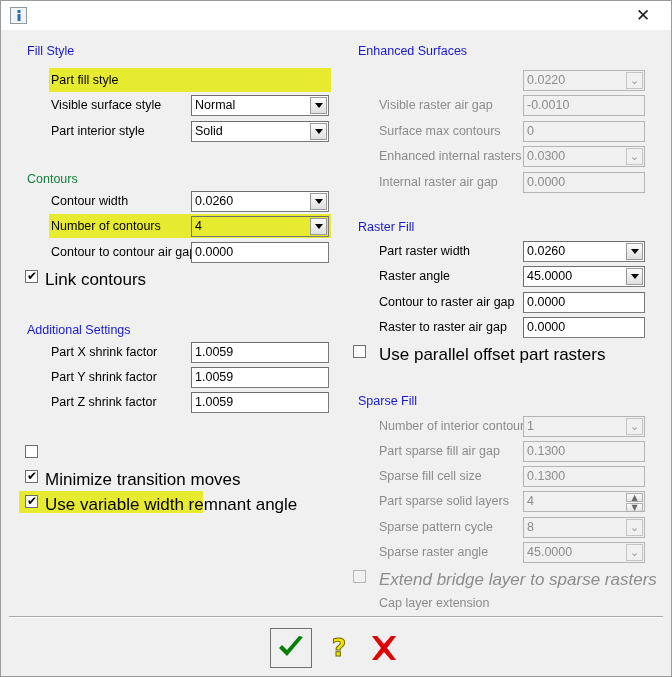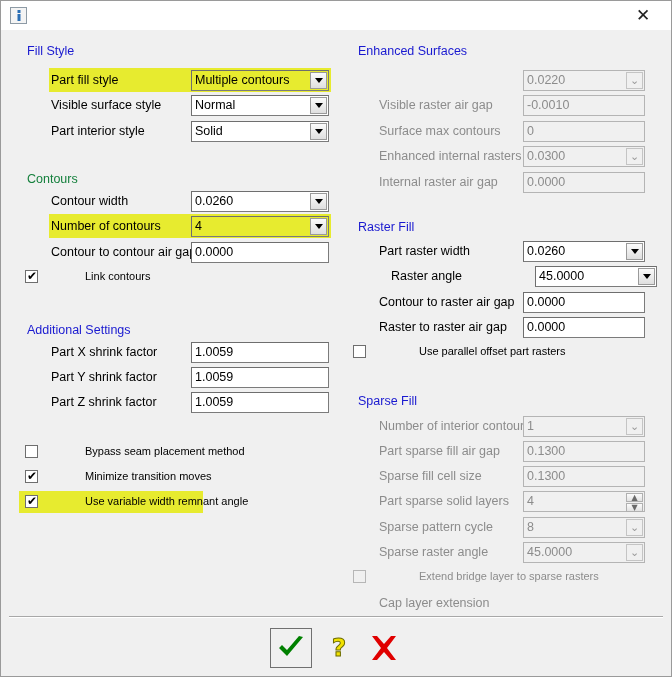--- a/index.html
+++ b/index.html
@@ -123,24 +123,24 @@
     box-sizing:border-box;background:#fff;
     border:1px solid #6e6e6e;
   }
   .chk .box .mk{
     position:absolute;left:1px;top:-1px;
     font-size:12px;color:#000;line-height:13px;
     font-family:"DejaVu Sans",sans-serif;
   }
   .chk .txt{
     position:absolute;top:2px;
-    font-size:11px;color:#000;white-space:nowrap;margin-left:40px;
+    font-size:17px;color:#000;white-space:nowrap;
   }
   .chk.dis .box{background:#f0f0f0;border-color:#b6b6b6;}
-  .chk.dis .txt{color:#8c8c8c;}
+  .chk.dis .txt{color:#8c8c8c;font-style:italic;}
   
   #sep{
     position:absolute;left:8px;top:615px;width:654px;height:1px;
     background:#a8a8a8;border-bottom:1px solid #ffffff;
   }
   #footer{
     position:absolute;left:0;top:620px;width:670px;height:55px;
   }
   #ok-btn{
     position:absolute;left:269px;top:7px;width:42px;height:40px;
@@ -168,26 +168,20 @@
     </div>
     <div id="close-btn">✕</div>
   </div>
 
   <div id="content">
     <div id="left-col">
         <div class="group-title" style="left: 26px; top: 14px; color: rgb(25, 25, 208);">Fill Style</div>
         <div class="hl" style="left: 48px; top: 38px; width: 282px; height: 24px; background: rgb(231, 235, 47);"></div>
         <div class="row" style="left: 50px; top: 40px; width: 278px;">
           <div class="lbl">Part fill style</div>
-          <div class="field hlf" style="left: 140px; width: 138px;">
-            <div class="val">Multiple contours</div>
-            <div class="combo-btn">
-              <div class="tri"></div>
-            </div>
-          </div>
         </div>
         <div class="row" style="left: 50px; top: 65px; width: 278px;">
           <div class="lbl">Visible surface style</div>
           <div class="field" style="left: 140px; width: 138px;">
             <div class="val">Normal</div>
             <div class="combo-btn">
               <div class="tri"></div>
             </div>
           </div>
         </div>
@@ -246,21 +240,20 @@
           </div>
         </div>
         <div class="row" style="left: 50px; top: 362px; width: 278px;">
           <div class="lbl">Part Z shrink factor</div>
           <div class="field" style="left: 140px; width: 138px;">
             <div class="val">1.0059</div>
           </div>
         </div>
         <div class="chk" style="left: 24px; top: 413px; width: 260px;">
           <div class="box"></div>
-          <div class="txt" style="left: 20px;">Bypass seam placement method</div>
         </div>
         <div class="chk" style="left: 24px; top: 438px; width: 260px;">
           <div class="box">
             <span class="mk">✔</span>
           </div>
           <div class="txt" style="left: 20px;">Minimize transition moves</div>
         </div>
         <div class="hl" style="left: 18px; top: 461px; width: 184px; height: 22px; background: rgb(231, 235, 47);"></div>
         <div class="chk" style="left: 24px; top: 463px; width: 260px;">
           <div class="box">
@@ -309,21 +302,21 @@
         <div class="group-title" style="left: 357px; top: 190px; color: rgb(25, 25, 208);">Raster Fill</div>
         <div class="row" style="left: 378px; top: 211px; width: 266px;">
           <div class="lbl">Part raster width</div>
           <div class="field" style="left: 144px; width: 122px;">
             <div class="val">0.0260</div>
             <div class="combo-btn">
               <div class="tri"></div>
             </div>
           </div>
         </div>
-        <div class="row" style="left: 390px; top: 236px; width: 266px;">
+        <div class="row" style="left: 378px; top: 236px; width: 266px;">
           <div class="lbl">Raster angle</div>
           <div class="field" style="left: 144px; width: 122px;">
             <div class="val">45.0000</div>
             <div class="combo-btn">
               <div class="tri"></div>
             </div>
           </div>
         </div>
         <div class="row" style="left: 378px; top: 262px; width: 266px;">
           <div class="lbl">Contour to raster air gap</div>

